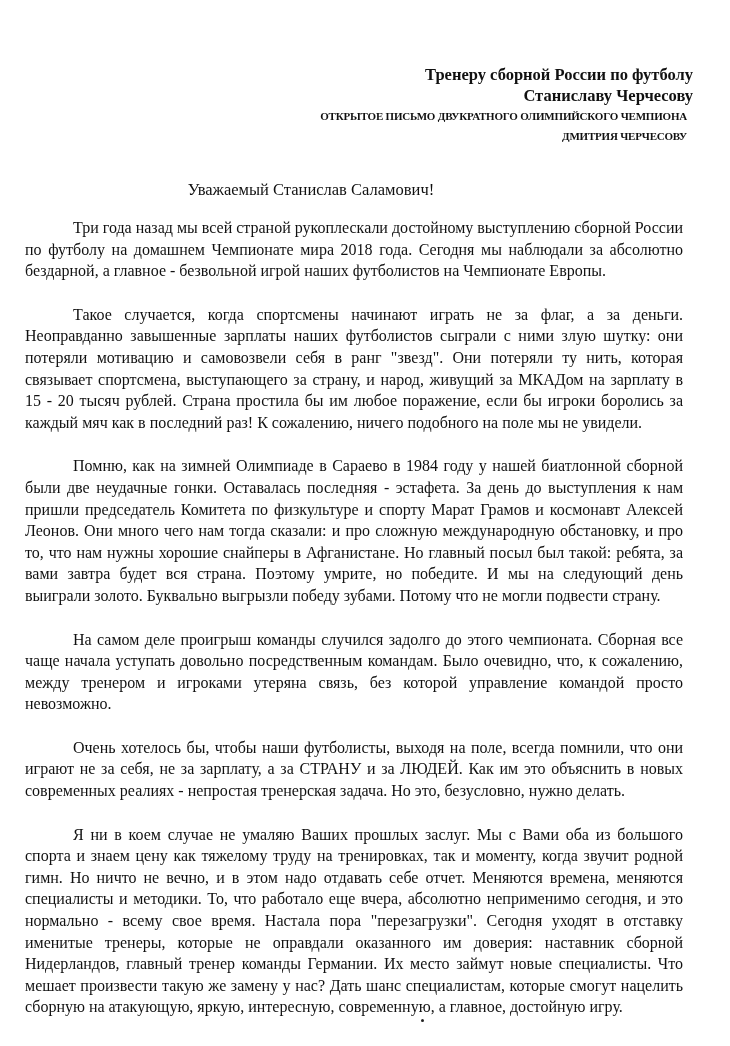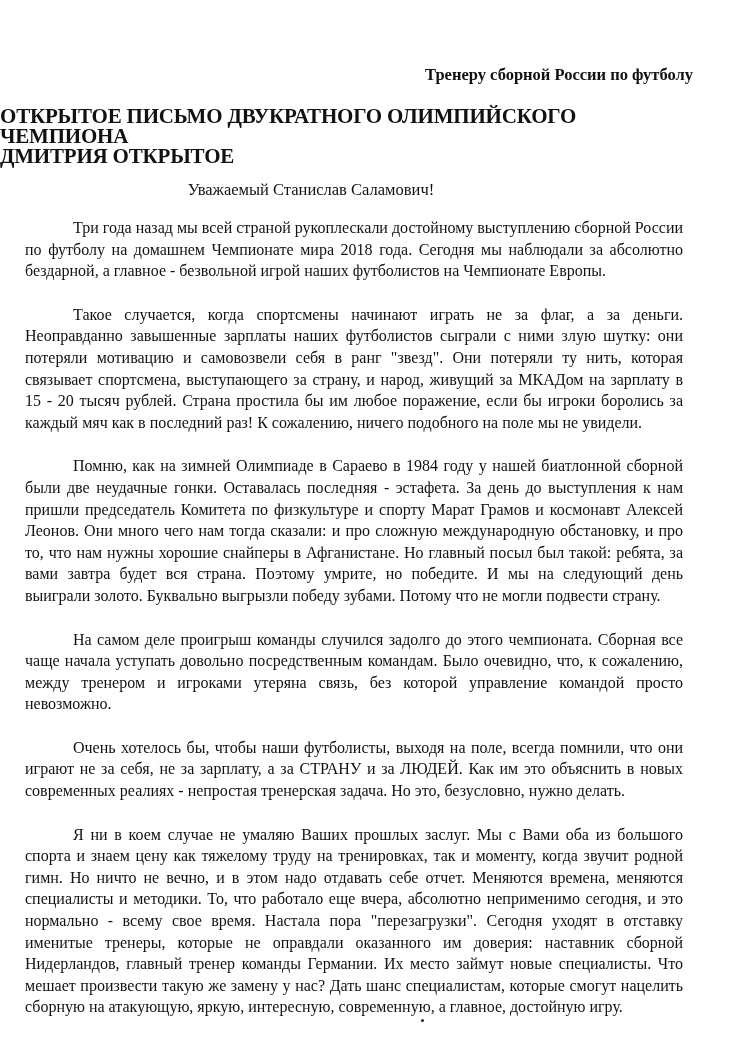--- a/index.html
+++ b/index.html
@@ -30,23 +30,23 @@
       font-weight: bold;
       font-size: 16.5px;
       line-height: 21px;
       margin-top: 36px;
     }
     .title {
       position: absolute;
       left: 0;
       width: 687px;
       top: 106px;
-      text-align: left;
+      text-align: right;
       font-weight: bold;
-      font-size: 21px;
+      font-size: 11px;
       line-height: 20px;
       letter-spacing: -0.2px;
     }
     .salutation {
       position: absolute;
       left: 0;
       width: 622px;
       top: 180px;
       text-align: center;
       font-size: 16.5px;
@@ -75,25 +75,26 @@
       border-radius: 50%;
     }
   </style>
 </head>
 <body>
 
 <div class="page">
 
   <div class="addressee">
     <div>Тренеру сборной России по футболу</div>
+    <div>Станиславу Черчесову</div>
   </div>
 
   <div class="title">
     <div>ОТКРЫТОЕ ПИСЬМО ДВУКРАТНОГО ОЛИМПИЙСКОГО ЧЕМПИОНА</div>
-    <div>ДМИТРИЯ ОТКРЫТОЕ</div>
+    <div>ДМИТРИЯ ЧЕРЧЕСОВУ</div>
   </div>
 
   <div class="salutation">Уважаемый Станислав Саламович!</div>
 
   <div class="body">
     <p>Три года назад мы всей страной рукоплескали достойному выступлению сборной России по футболу на домашнем Чемпионате мира 2018 года. Сегодня мы наблюдали за абсолютно бездарной, а главное - безвольной игрой наших футболистов на Чемпионате Европы.</p>
     <p>Такое случается, когда спортсмены начинают играть не за флаг, а за деньги. Неоправданно завышенные зарплаты наших футболистов сыграли с ними злую шутку: они потеряли мотивацию и самовозвели себя в ранг "звезд". Они потеряли ту нить, которая связывает спортсмена, выступающего за страну, и народ, живущий за МКАДом на зарплату в 15 - 20 тысяч рублей. Страна простила бы им любое поражение, если бы игроки боролись за каждый мяч как в последний раз! К сожалению, ничего подобного на поле мы не увидели.</p>
     <p>Помню, как на зимней Олимпиаде в Сараево в 1984 году у нашей биатлонной сборной были две неудачные гонки. Оставалась последняя - эстафета. За день до выступления к нам пришли председатель Комитета по физкультуре и спорту Марат Грамов и космонавт Алексей Леонов. Они много чего нам тогда сказали: и про сложную международную обстановку, и про то, что нам нужны хорошие снайперы в Афганистане. Но главный посыл был такой: ребята, за вами завтра будет вся страна. Поэтому умрите, но победите. И мы на следующий день выиграли золото. Буквально выгрызли победу зубами. Потому что не могли подвести страну.</p>
     <p>На самом деле проигрыш команды случился задолго до этого чемпионата. Сборная все чаще начала уступать довольно посредственным командам. Было очевидно, что, к сожалению, между тренером и игроками утеряна связь, без которой управление командой просто невозможно.</p>
     <p>Очень хотелось бы, чтобы наши футболисты, выходя на поле, всегда помнили, что они играют не за себя, не за зарплату, а за СТРАНУ и за ЛЮДЕЙ. Как им это объяснить в новых современных реалиях - непростая тренерская задача. Но это, безусловно, нужно делать.</p>

